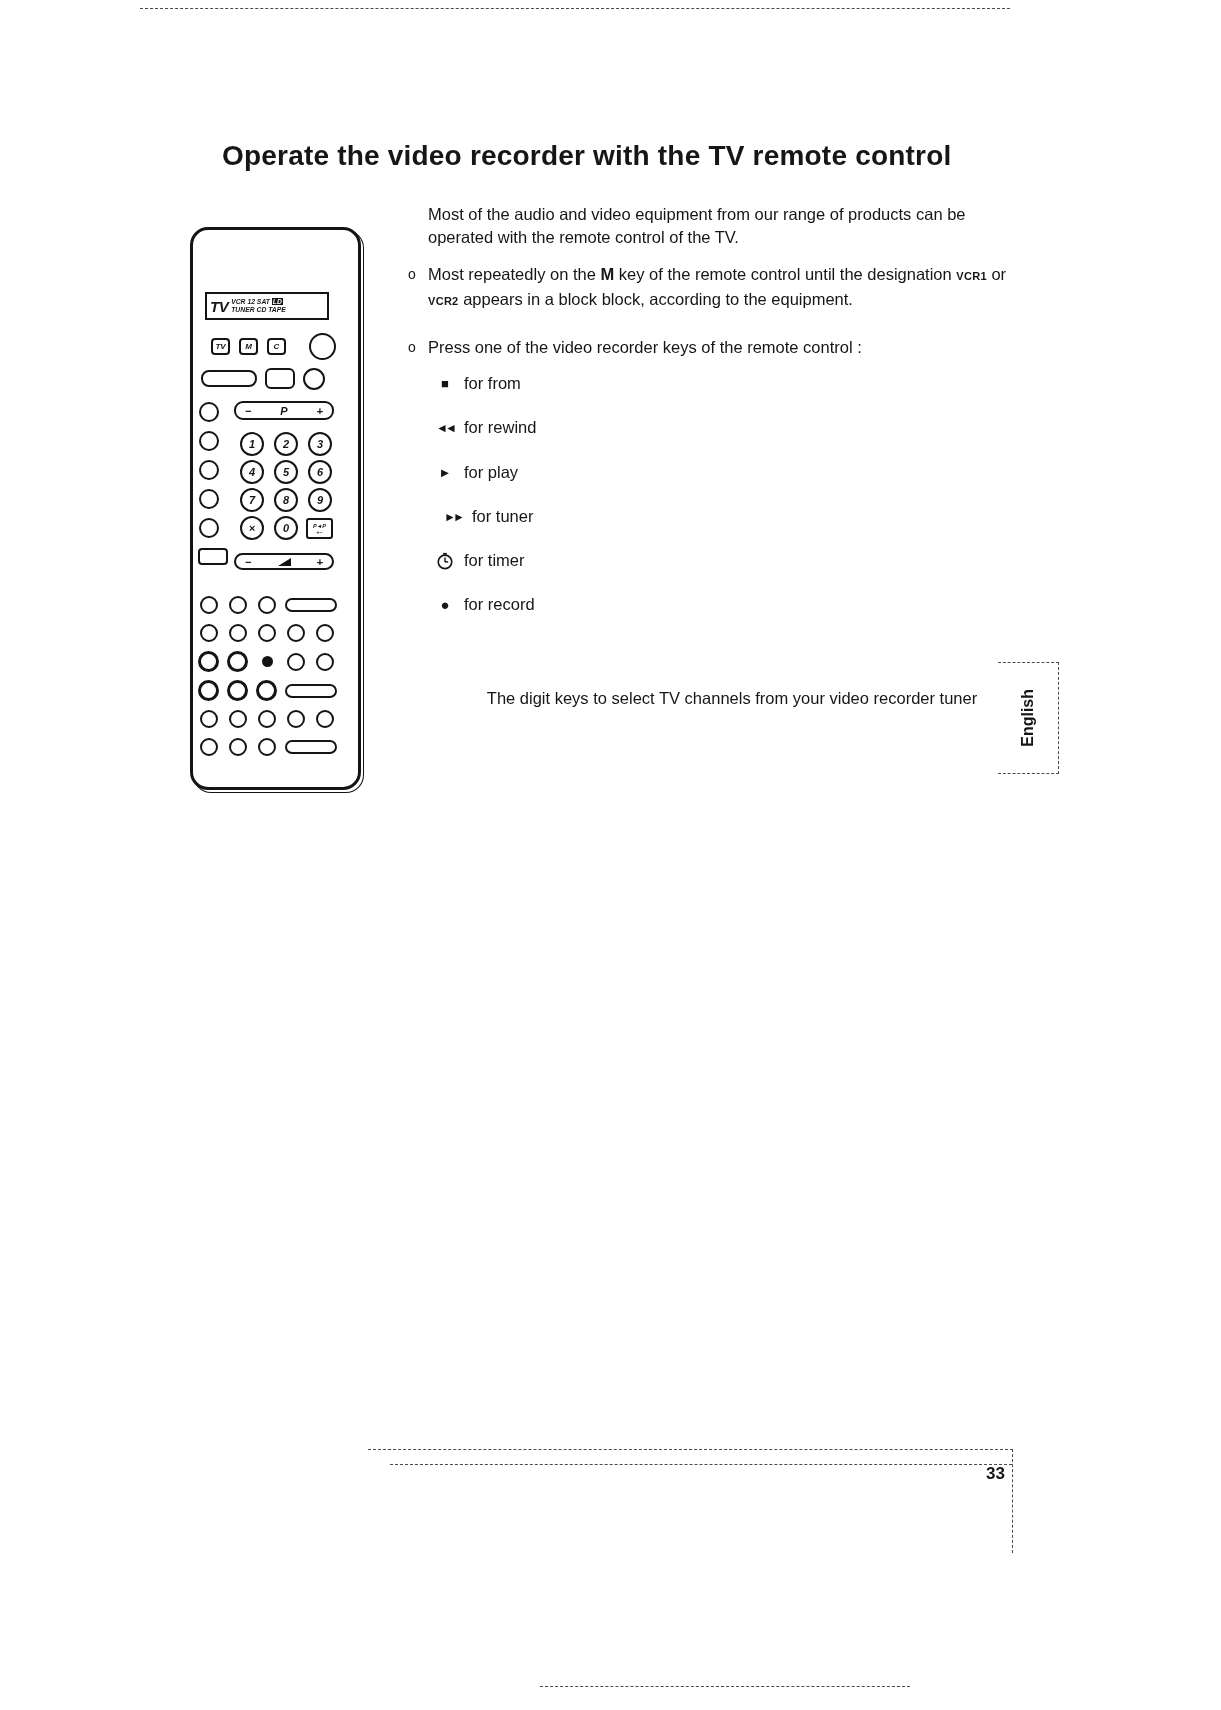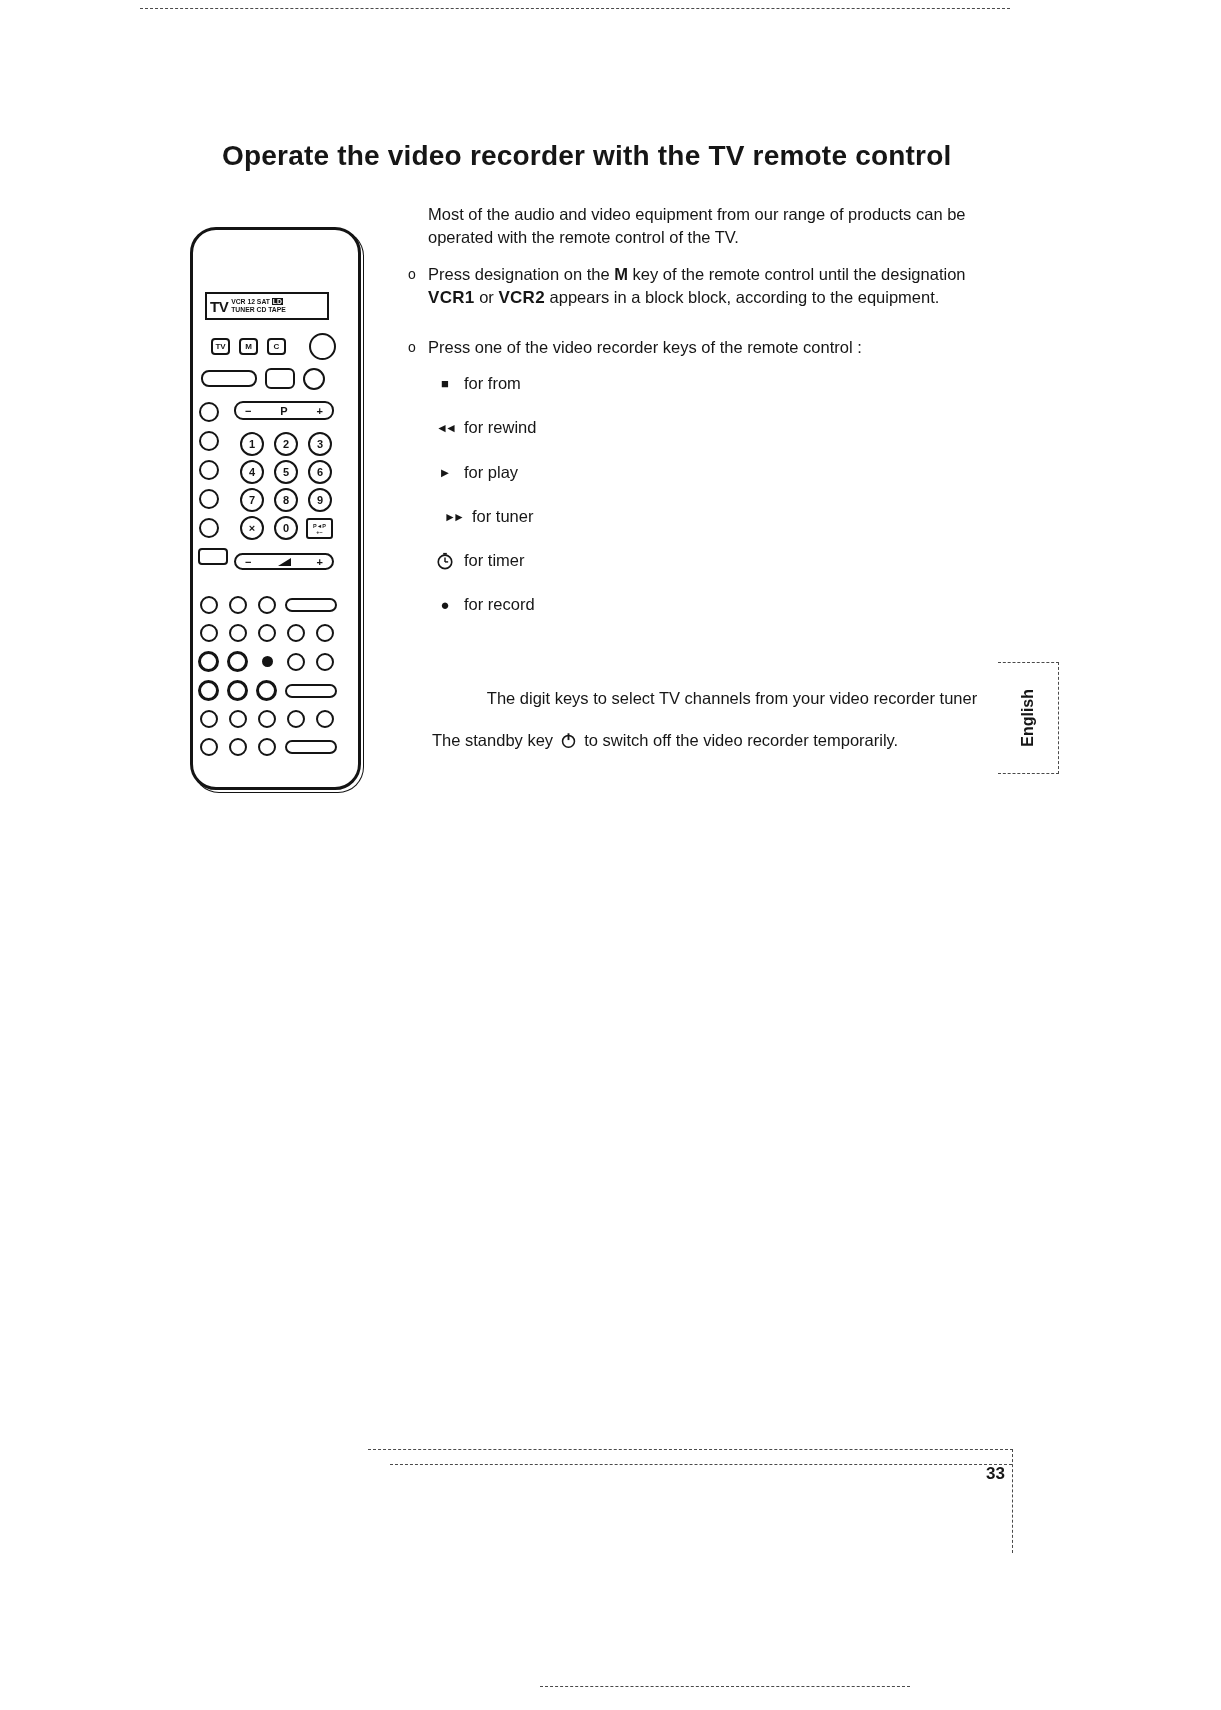--- a/index.html
+++ b/index.html
@@ -12,21 +12,21 @@
     overflow:hidden;
   }
   .abs{position:absolute;}
   .dash-h{position:absolute;border-top:1.5px dashed #4a4a4a;height:0;}
   .dash-v{position:absolute;border-left:1.5px dashed #4a4a4a;width:0;}
 
   .title{font-size:28px;font-weight:bold;letter-spacing:.2px;white-space:nowrap;}
   .para{font-size:16.5px;line-height:23px;}
   .bullet{display:flex;}
   .bullet-marker{width:20px;flex:0 0 20px;font-size:14px;line-height:23px;}
-  .smallcaps{font-size:17px;font-weight:bold;letter-spacing:.3px;}
+  .smallcaps{font-size:11px;font-weight:bold;letter-spacing:.3px;}
   b{font-weight:bold;}
 
   .keyfn{position:absolute;left:432px;display:flex;align-items:center;font-size:16.5px;}
   .kf-icon{display:inline-flex;align-items:center;justify-content:center;min-width:26px;margin-right:6px;font-size:13px;}
   .kf-icon.arrows{letter-spacing:-3px;font-size:12px;}
   .kf-icon.dot{font-size:15px;}
 
   .lang-tab{
     position:absolute;left:998px;top:662px;width:60px;height:110px;
     border-top:1.5px dashed #4a4a4a;border-bottom:1.5px dashed #4a4a4a;border-right:1.5px dashed #4a4a4a;
@@ -34,22 +34,23 @@
   }
   .lang-tab span{
     writing-mode:vertical-rl;transform:rotate(180deg);
     font-size:16px;font-weight:bold;
   }
   .page-num{position:absolute;left:986px;top:1464px;font-size:17px;font-weight:bold;}
 
   
   .remote{
     position:absolute;left:190px;top:227px;width:165px;height:557px;
-    border:3px solid #141414;border-radius:26px;background:#fff;
+    border:3px solid #141414;border-radius:18px;background:#fff;
     box-shadow:3px 3px 0 -1px #fff, 3px 3px 0 0 #141414;
+    font-style:italic;
   }
   .remote *{box-sizing:border-box;}
   .circle{position:absolute;border:2px solid #141414;border-radius:50%;background:#fff;}
   .circle.bold{border-width:3px;}
   .circle.filled{background:#141414;border-width:2px;}
   .rrect{position:absolute;border:2px solid #141414;border-radius:8px;background:#fff;}
   .label-box{
     position:absolute;left:12px;top:62px;width:124px;height:28px;
     border:2.5px solid #141414;display:flex;align-items:center;padding:0 3px;gap:3px;
   }
@@ -83,21 +84,21 @@
   <div class="dash-h" style="left:390px;top:1464px;width:622px;"></div>
   <div class="dash-v" style="left:1012px;top:1449px;height:104px;"></div>
   <div class="dash-h" style="left:540px;top:1686px;width:370px;"></div>
 
   <div class="abs para" style="left:428px;top:203px;width:570px;">Most of the audio and video equipment from our range of products can be operated with the remote control of the TV.</div>
 
   <div class="abs title" style="left:222px;top:140px;">Operate the video recorder with the TV remote control</div>
 
   <div class="abs para bullet" style="left:408px;top:263px;width:600px;">
     <span class="bullet-marker">o</span>
-    <span><span>Press designation on the </span><b>M</b><span> key of the remote control until the designation </span><span class="smallcaps">VCR1</span><span> or </span><span class="smallcaps">VCR2</span><span> appears in a block block, according to the equipment.</span></span>
+    <span><span>Most repeatedly on the </span><b>M</b><span> key of the remote control until the designation </span><span class="smallcaps">VCR1</span><span> or </span><span class="smallcaps">VCR2</span><span> appears in a block block, according to the equipment.</span></span>
   </div>
 
   <div class="abs para bullet" style="left:408px;top:336px;width:600px;">
     <span class="bullet-marker">o</span>
     <span>Press one of the video recorder keys of the remote control :</span>
   </div>
 
   <div class="keyfn" style="top:374px;">
     <span class="kf-icon">■</span>
     <span>for from</span>
@@ -126,26 +127,20 @@
     <span>for timer</span>
   </div>
   <div class="keyfn" style="top:595px;">
     <span class="kf-icon dot">●</span>
     <span>for record</span>
   </div>
 
 
   <div class="abs para" style="left:432px;top:687px;width:600px;text-align:center;">The digit keys to select TV channels from your video recorder tuner</div>
 
-  <div class="abs para" style="left:432px;top:729px;width:600px;">
-    <span>The standby key </span><span class="kf-icon" style="min-width:18px;margin:0 2px;vertical-align:-3px;display:inline-block;"><svg width="17" height="17" viewBox="0 0 20 20">
-          <circle cx="10" cy="11" r="7" fill="none" stroke="#161616" stroke-width="1.8"></circle>
-          <line x1="10" y1="1.5" x2="10" y2="9.5" stroke="#161616" stroke-width="2.2"></line>
-        </svg></span><span> to switch off the video recorder temporarily.</span>
-  </div>
 
   <div class="lang-tab">
     <span>English</span>
   </div>
 
   <div class="page-num">33</div>
 
   <div class="remote">
 
     <div class="label-box">

